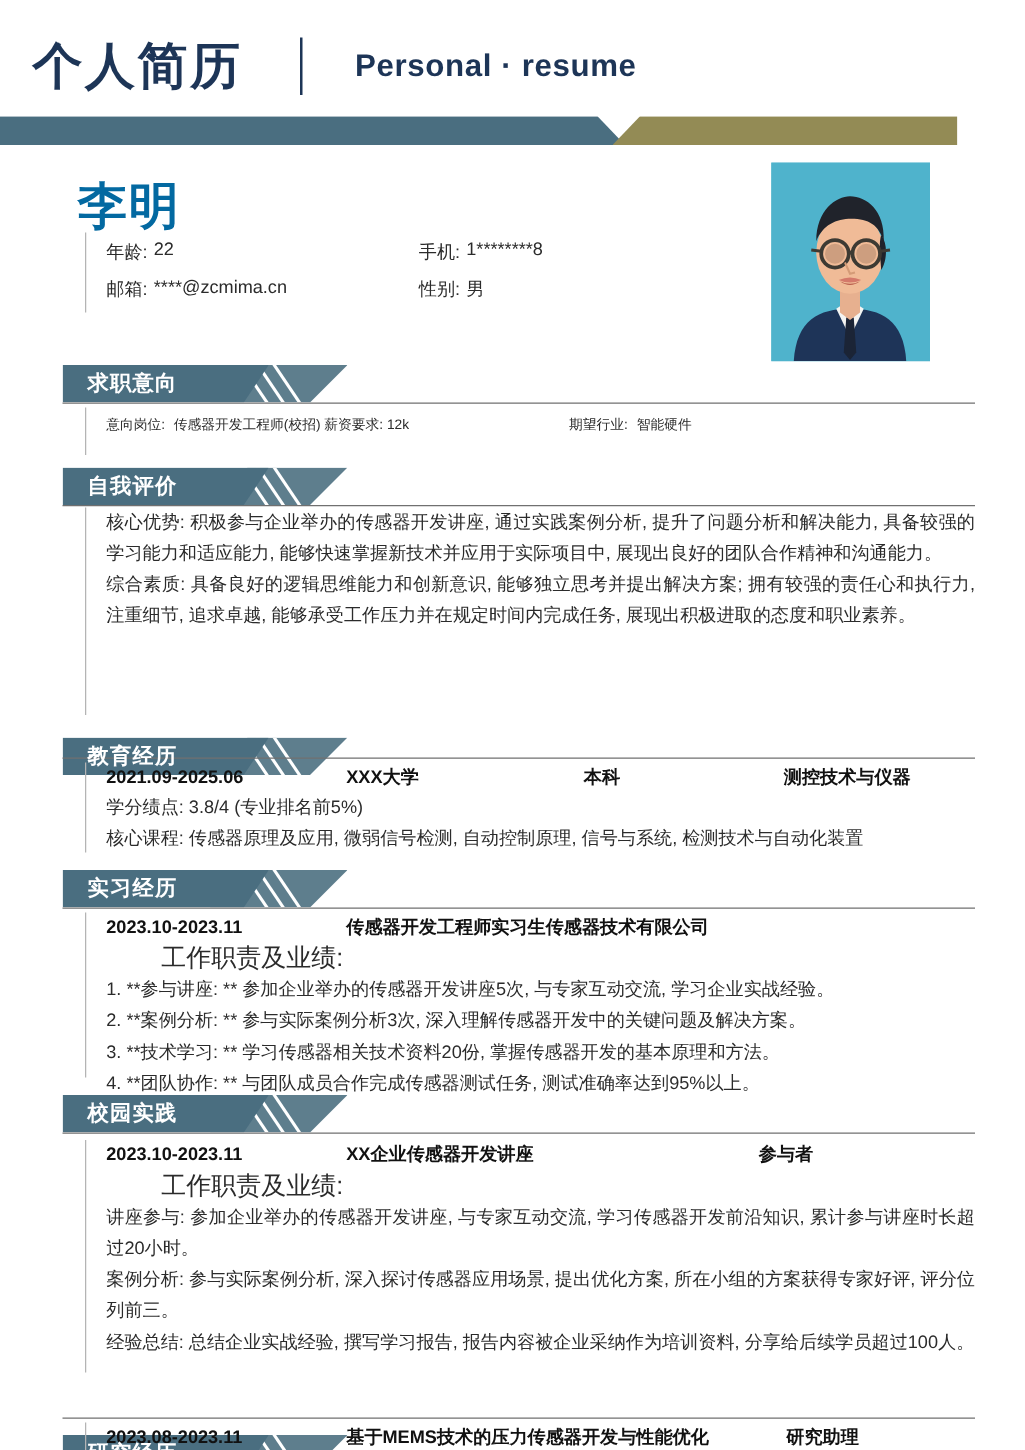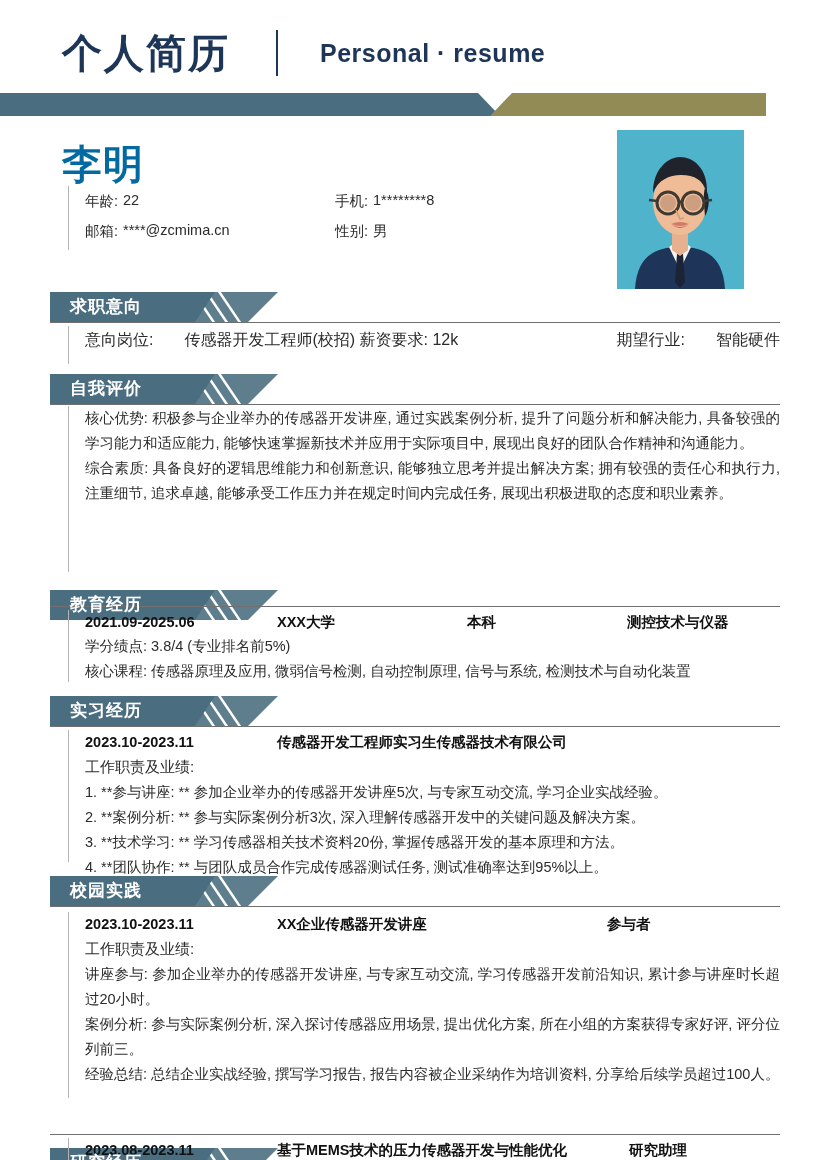--- a/index.html
+++ b/index.html
@@ -17,21 +17,21 @@
     background: #ffffff;
   }
 
   
   .title-row {
     position: absolute;
     left: 0; top: 22px;
     width: 652px; height: 62px;
     display: flex;
     align-items: center;
-    padding-left: 62px;
+    padding-left: 26px;
     gap: 20px;
   }
   .title-cn {
     font-size: 40px;
     font-weight: bold;
     color: #1d3557;
     letter-spacing: 2px;
     line-height: 1;
   }
   .title-sep {
@@ -168,25 +168,24 @@
     padding-left: 16px;
   }
   .para {
     font-size: 14.5px;
     line-height: 25px;
     color: #2b2b2b;
     text-align: justify;
   }
   .inline-row {
     display: flex;
-    font-size: 16px;
+    font-size: 11px;
     line-height: 28px;
     color: #2b2b2b;
     white-space: nowrap;
-    gap: 24px;
   }
   .gap-120 { width: 128px; }
 
   
   .exp-row {
     display: flex;
     font-size: 14.5px;
     font-weight: bold;
     color: #111111;
     line-height: 24px;
@@ -194,23 +193,24 @@
   }
   .exp-row .col-date  { width: 192px; }
   .exp-row .col-mid   { width: 190px; }
   .exp-row .col-third { width: 160px; }
   .exp-line {
     font-size: 14.5px;
     line-height: 25px;
     color: #2b2b2b;
   }
   .sub-head {
-    font-size: 15px;
+    font-size: 20px;
     line-height: 26px;
     color: #2b2b2b;
+    margin-left: 44px;
   }
 </style>
 </head>
 <body>
 
 <div class="page">
 
   <div class="title-row">
     <div class="title-cn">个人简历</div>
     <div class="title-sep"></div>

